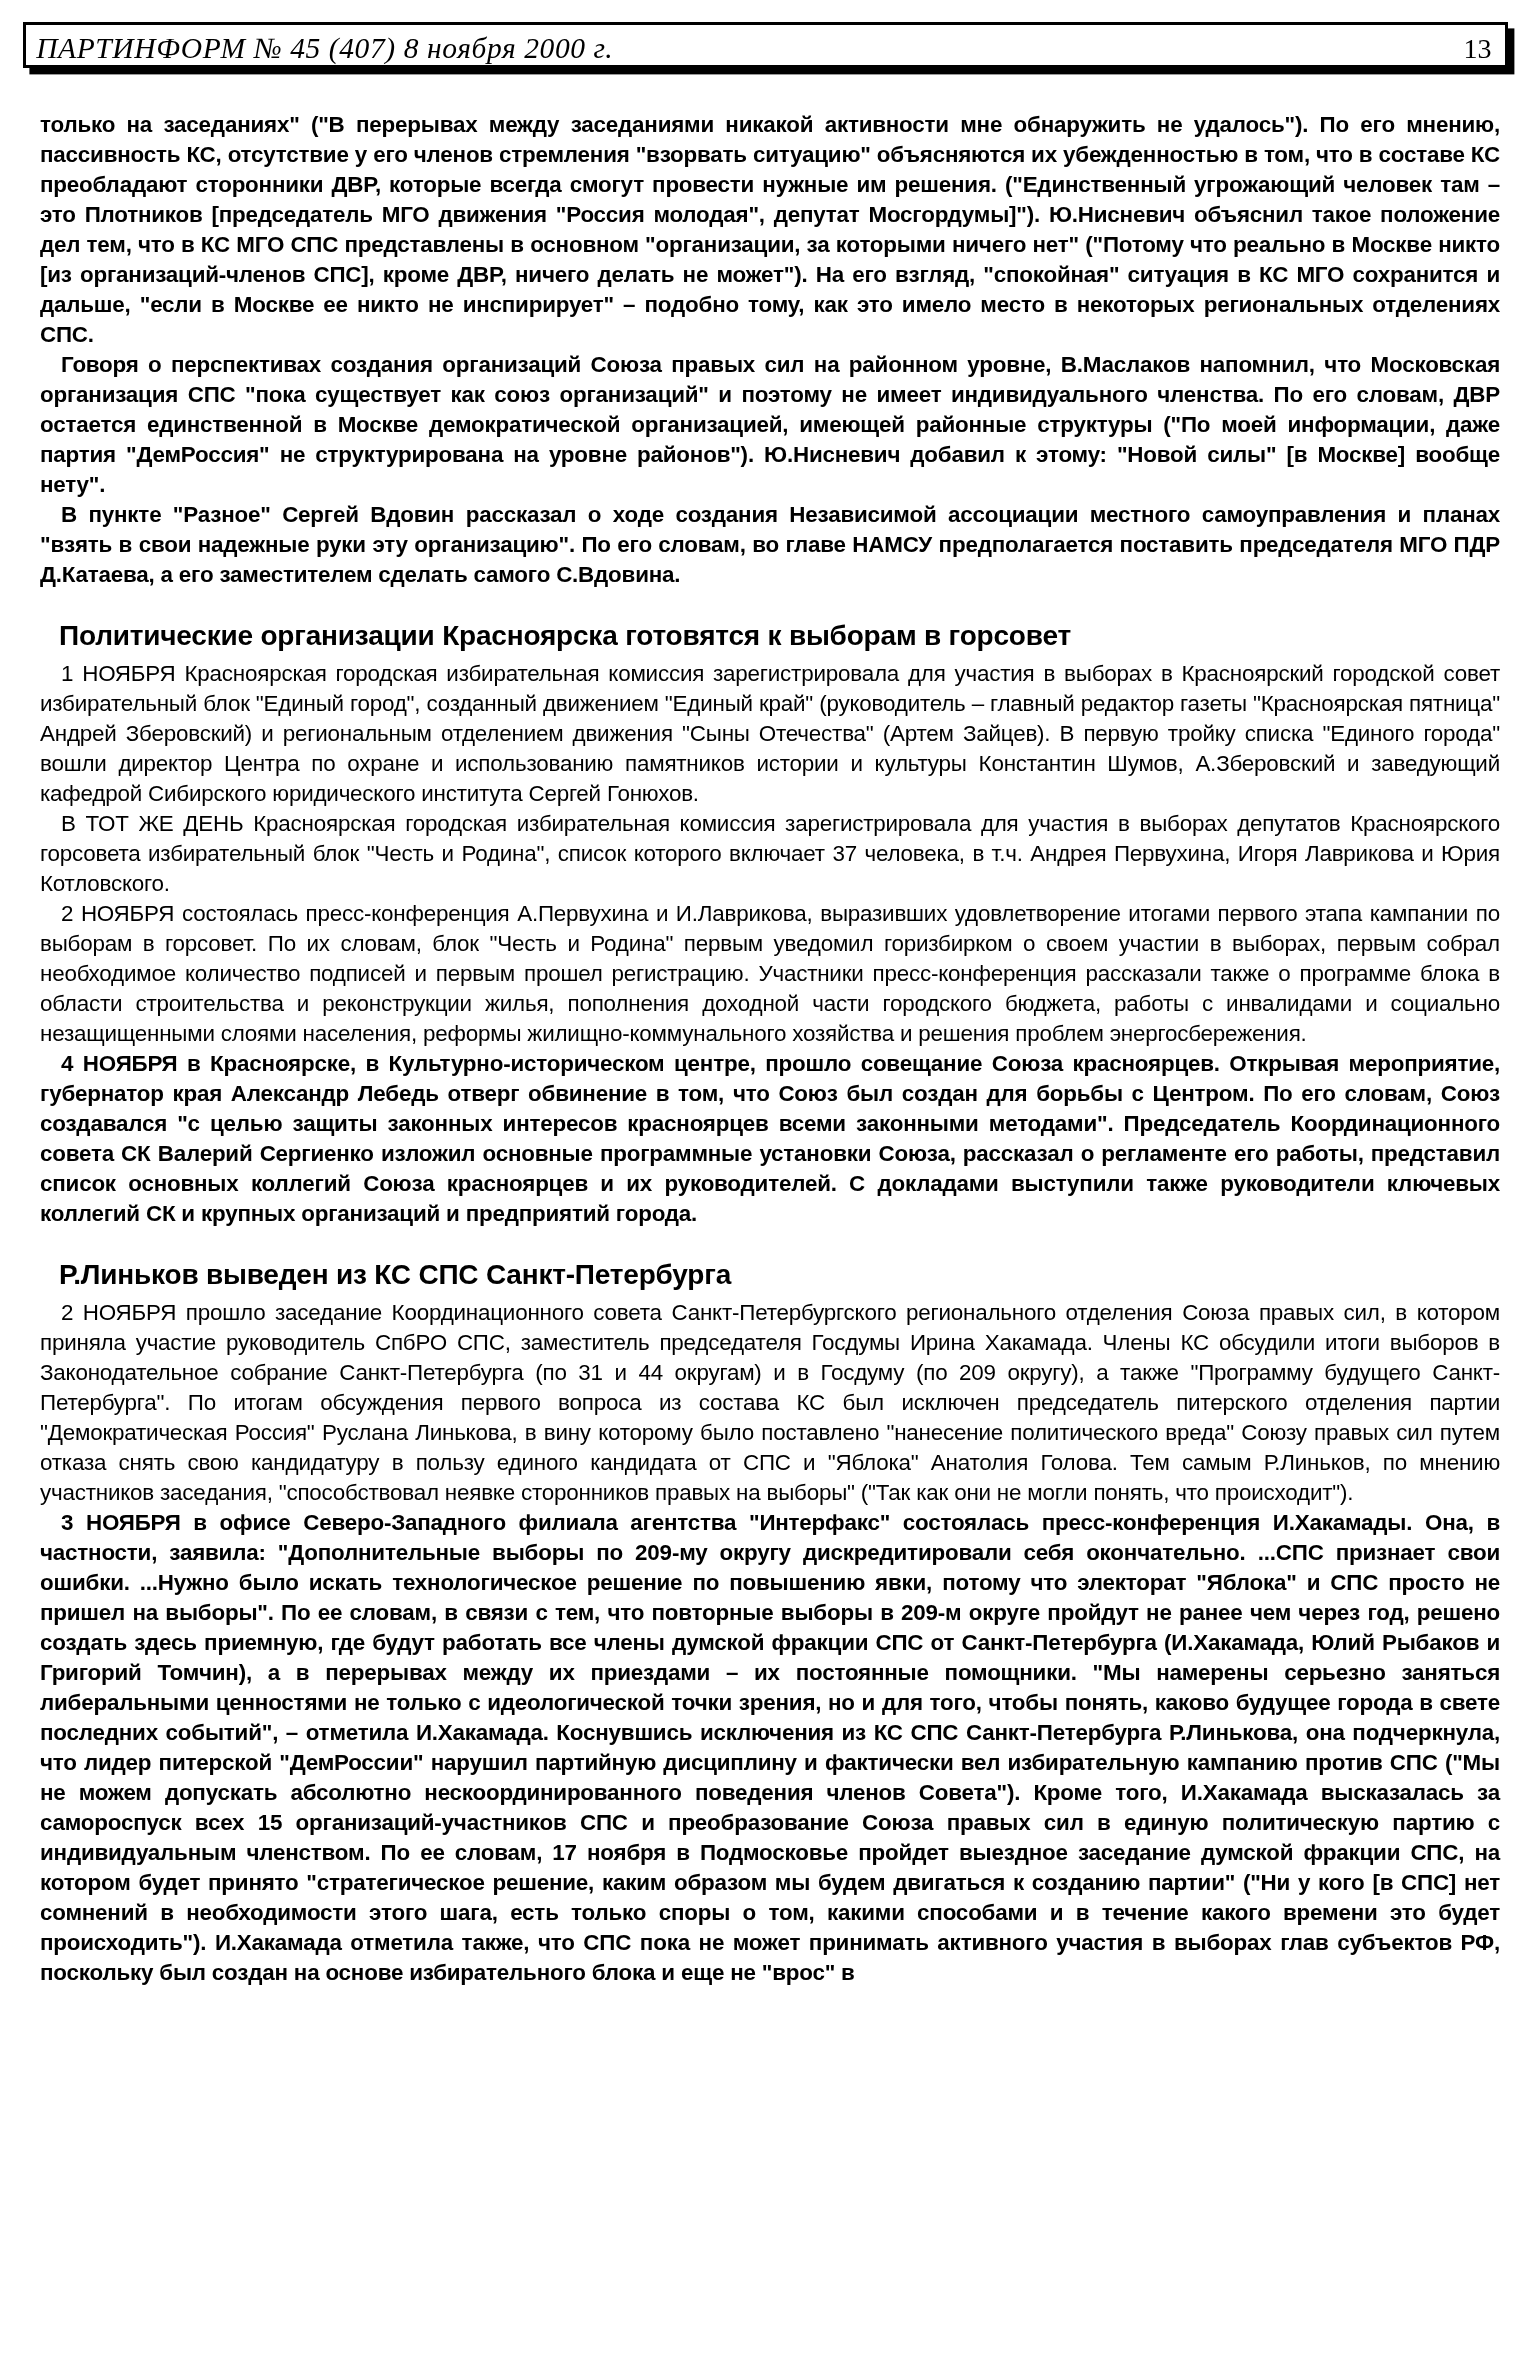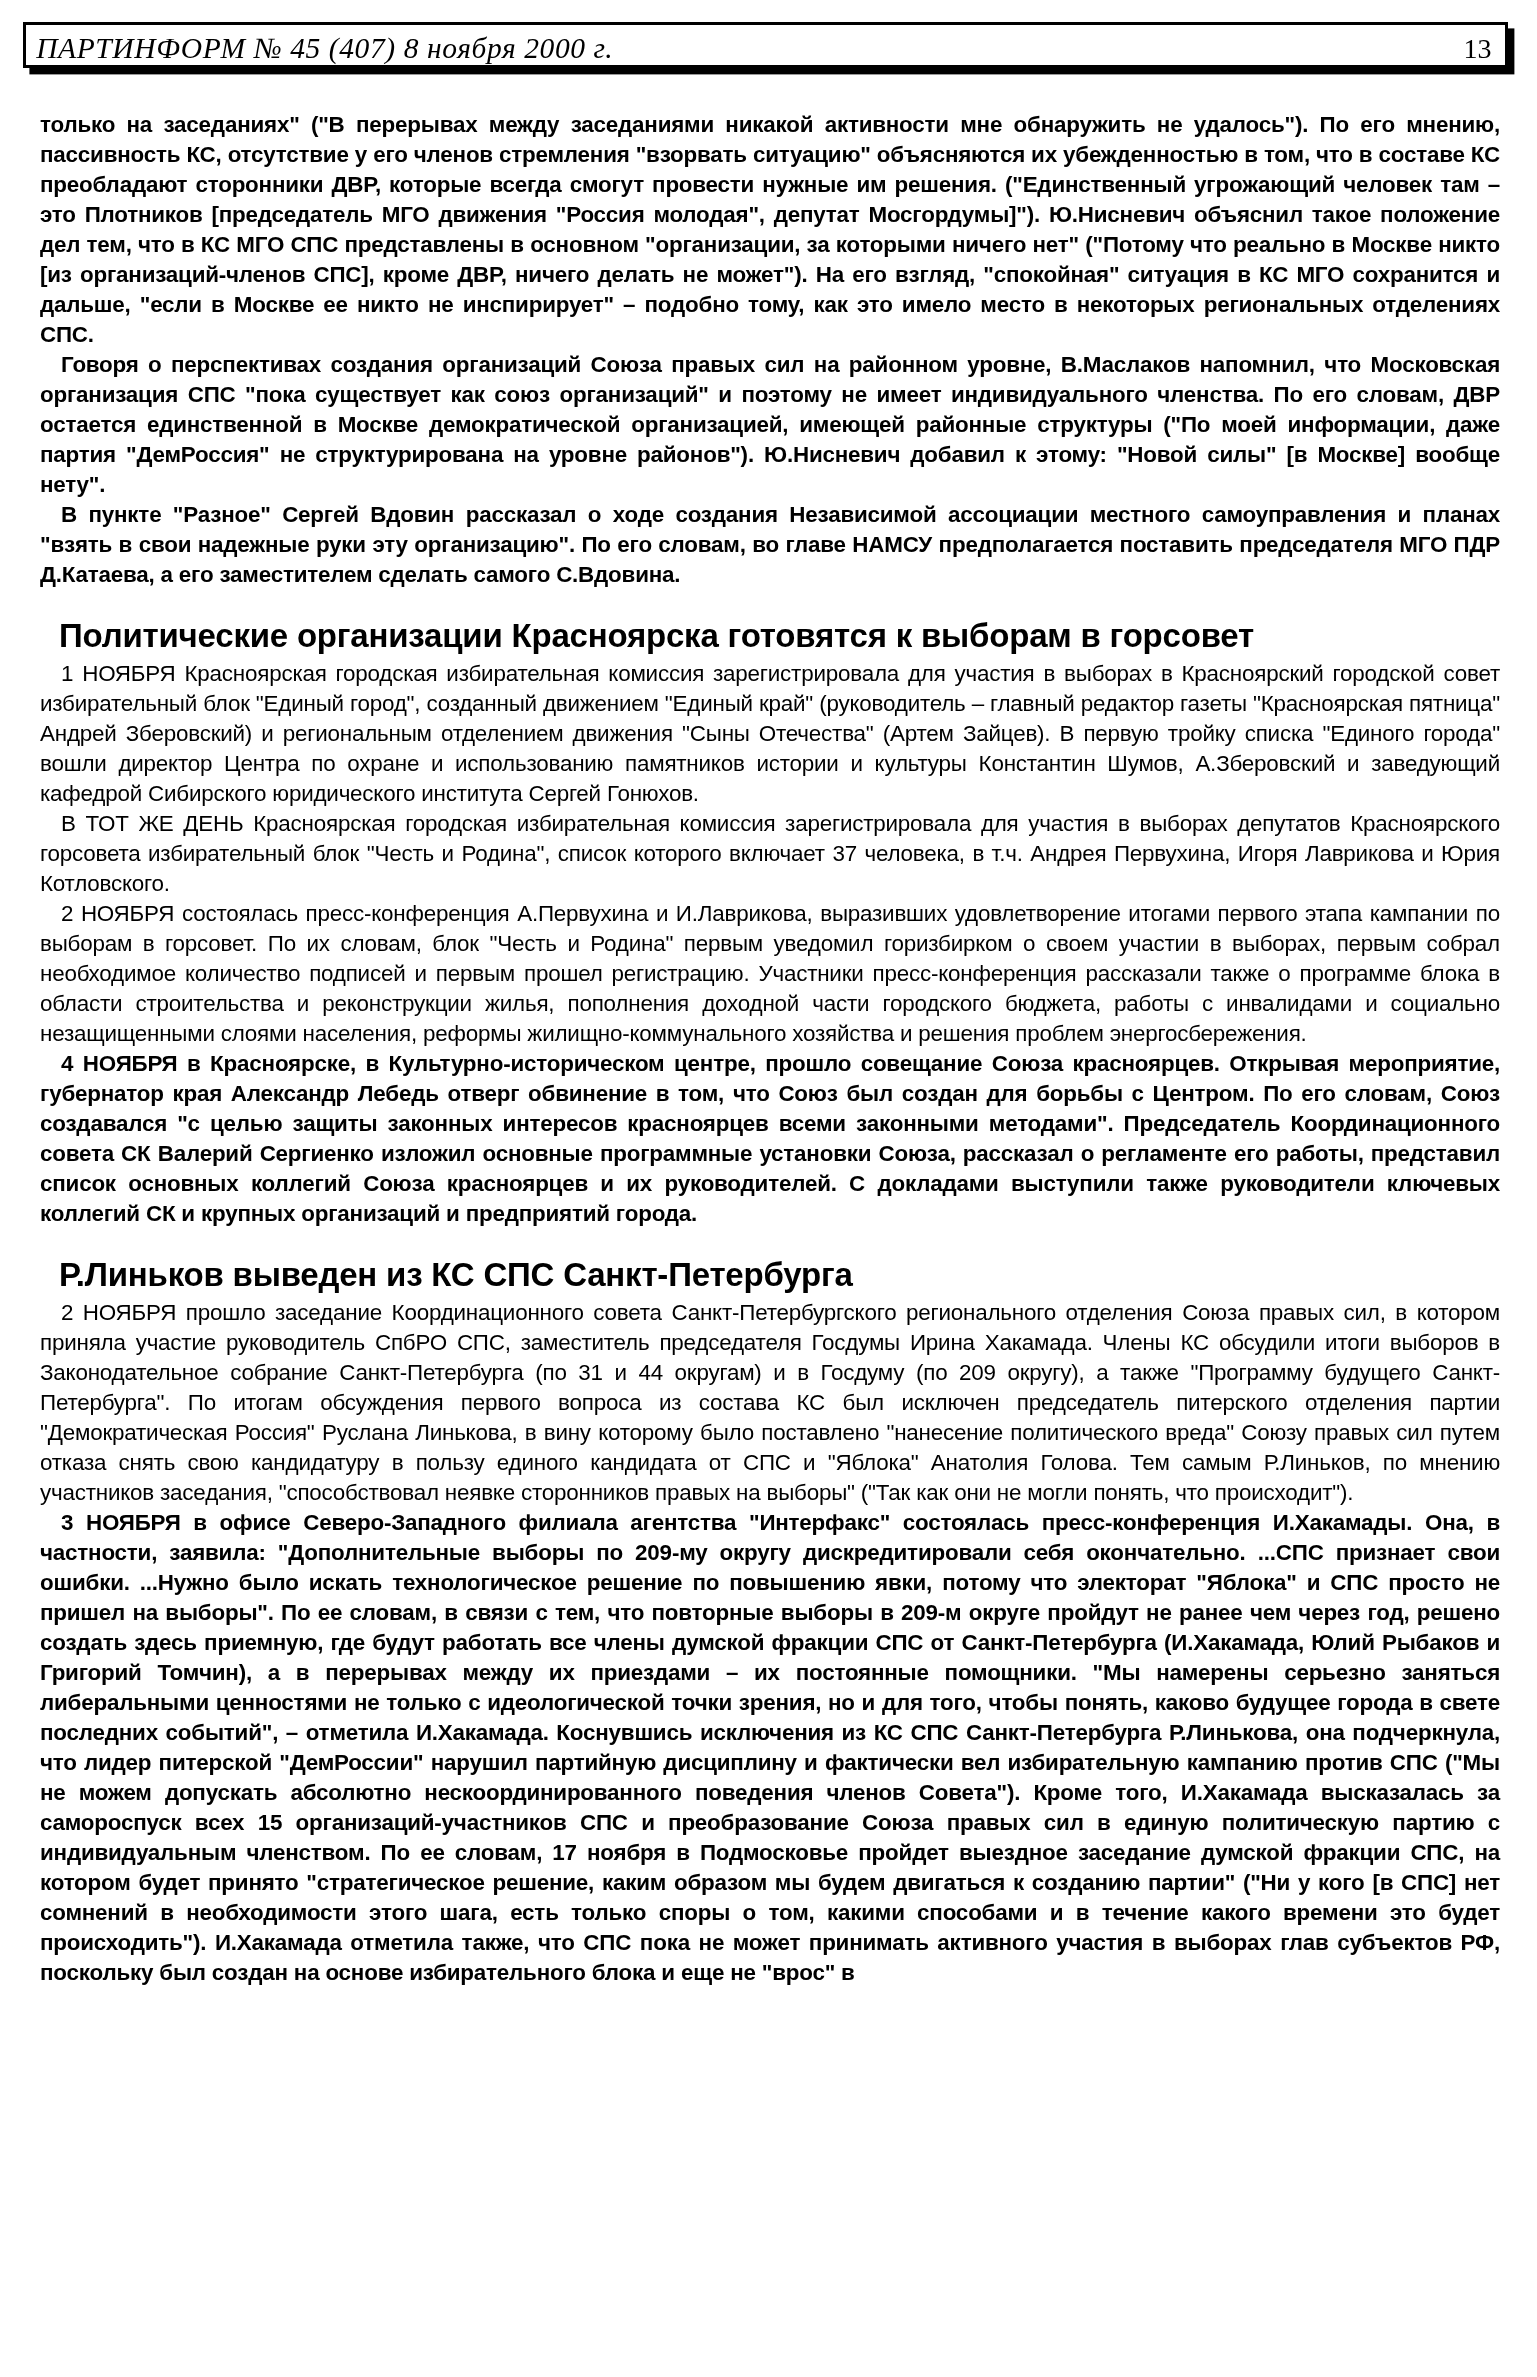--- a/index.html
+++ b/index.html
@@ -49,21 +49,21 @@
     letter-spacing: -0.2px;
   }
   .content p {
     margin: 0;
     text-indent: 21px;
   }
   .content p.noindent { text-indent: 0; }
   .content .bold { font-weight: bold; }
   .content .heading {
     font-weight: bold;
-    font-size: 33px;
+    font-size: 28px;
     line-height: 32px;
     margin: 29.5px 0 7.7px 19px;
     text-align: left;
     text-indent: 0;
   }
 </style>
 </head>
 <body>
 
 <div class="page">

